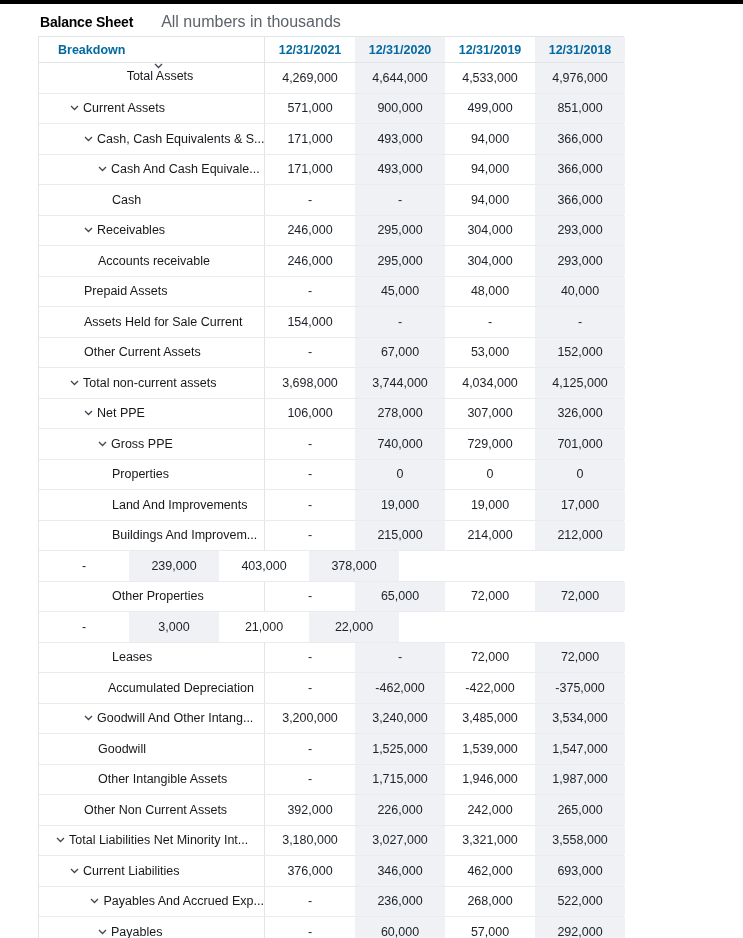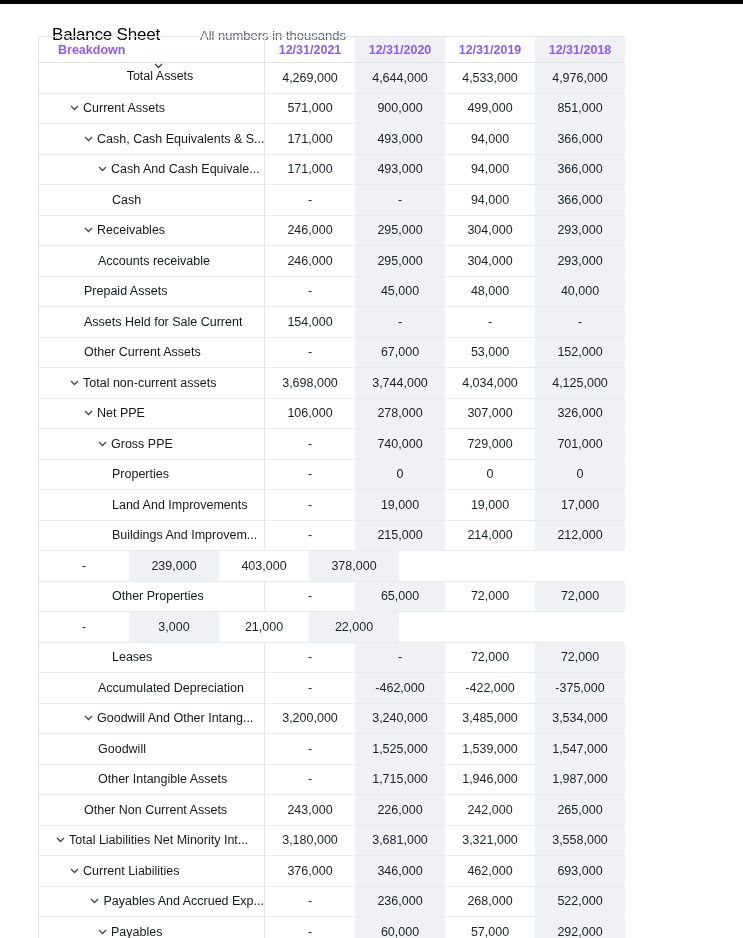--- a/index.html
+++ b/index.html
@@ -9,33 +9,33 @@
   }
   *{box-sizing:border-box;}
   html,body{margin:0;padding:0;}
   body{
     width:743px;height:938px;overflow:hidden;background:#fff;
     font-family:"Liberation Sans","DejaVu Sans",sans-serif;
     color:#1d2228;position:relative;
   }
   .topbar{height:4px;background:#000;width:100%;}
   .titlebar{display:flex;align-items:baseline;padding:9px 0 0 40px;height:32px;}
-  .page-title{font-size:17px;font-weight:400;color:#000;margin:12px;letter-spacing:-0.2px;}
-  .subtitle{font-size:13px;color:#5b636a;margin-left:28px;}
+  .page-title{font-size:14px;font-weight:700;color:#000;margin:0;letter-spacing:-0.2px;}
+  .subtitle{font-size:16px;color:#5b636a;margin-left:28px;}
   .table{
     position:absolute;left:38px;top:36px;width:586px;
     border-top:1px solid var(--border);
     border-left:1px solid var(--border);
     font-size:12.5px;
   }
   .row{
     display:flex;height:30.5px;align-items:stretch;
     border-bottom:1px solid var(--row-border);
   }
-  .header-row{height:26px;border-bottom:1px solid var(--border);font-weight:700;color:#8b5cf6;}
+  .header-row{height:26px;border-bottom:1px solid var(--border);font-weight:700;color:#0369a1;}
   .cell-label{
     width:226px;flex:none;border-right:1px solid var(--border);
     display:flex;align-items:center;overflow:hidden;white-space:nowrap;
   }
   .header-row .cell-label{padding-left:19px;font-size:12.5px;}
   .cell-val{
     width:90px;flex:none;display:flex;align-items:center;justify-content:center;
     white-space:nowrap;
   }
   .stripe{background:var(--stripe);}
@@ -272,21 +272,21 @@
       <div class="row">
         <div class="cell-label" style="padding-left: 73px;">
           <span class="lbl">Leases</span>
         </div>
         <div class="cell-val">-</div>
         <div class="cell-val stripe">-</div>
         <div class="cell-val">72,000</div>
         <div class="cell-val stripe">72,000</div>
       </div>
       <div class="row">
-        <div class="cell-label" style="padding-left: 59px;">
+        <div class="cell-label" style="padding-left: 59px; justify-content: center;">
           <span class="lbl">Accumulated Depreciation</span>
         </div>
         <div class="cell-val">-</div>
         <div class="cell-val stripe">-462,000</div>
         <div class="cell-val">-422,000</div>
         <div class="cell-val stripe">-375,000</div>
       </div>
       <div class="row">
         <div class="cell-label" style="padding-left: 45px;">
           <span class="chev">
@@ -316,36 +316,36 @@
         </div>
         <div class="cell-val">-</div>
         <div class="cell-val stripe">1,715,000</div>
         <div class="cell-val">1,946,000</div>
         <div class="cell-val stripe">1,987,000</div>
       </div>
       <div class="row">
         <div class="cell-label" style="padding-left: 45px;">
           <span class="lbl">Other Non Current Assets</span>
         </div>
-        <div class="cell-val">243,000</div>
+        <div class="cell-val">392,000</div>
         <div class="cell-val stripe">226,000</div>
         <div class="cell-val">242,000</div>
         <div class="cell-val stripe">265,000</div>
       </div>
       <div class="row">
         <div class="cell-label" style="padding-left: 17px;">
           <span class="chev">
             <svg width="9" height="6" viewBox="0 0 9 6">
               <path d="M1 1l3.5 3.5L8 1" fill="none" stroke="#3f4753" stroke-width="1.3"></path>
             </svg>
           </span>
           <span class="lbl">Total Liabilities Net Minority Int...</span>
         </div>
         <div class="cell-val">3,180,000</div>
-        <div class="cell-val stripe">3,681,000</div>
+        <div class="cell-val stripe">3,027,000</div>
         <div class="cell-val">3,321,000</div>
         <div class="cell-val stripe">3,558,000</div>
       </div>
       <div class="row">
         <div class="cell-label" style="padding-left: 31px;">
           <span class="chev">
             <svg width="9" height="6" viewBox="0 0 9 6">
               <path d="M1 1l3.5 3.5L8 1" fill="none" stroke="#3f4753" stroke-width="1.3"></path>
             </svg>
           </span>

